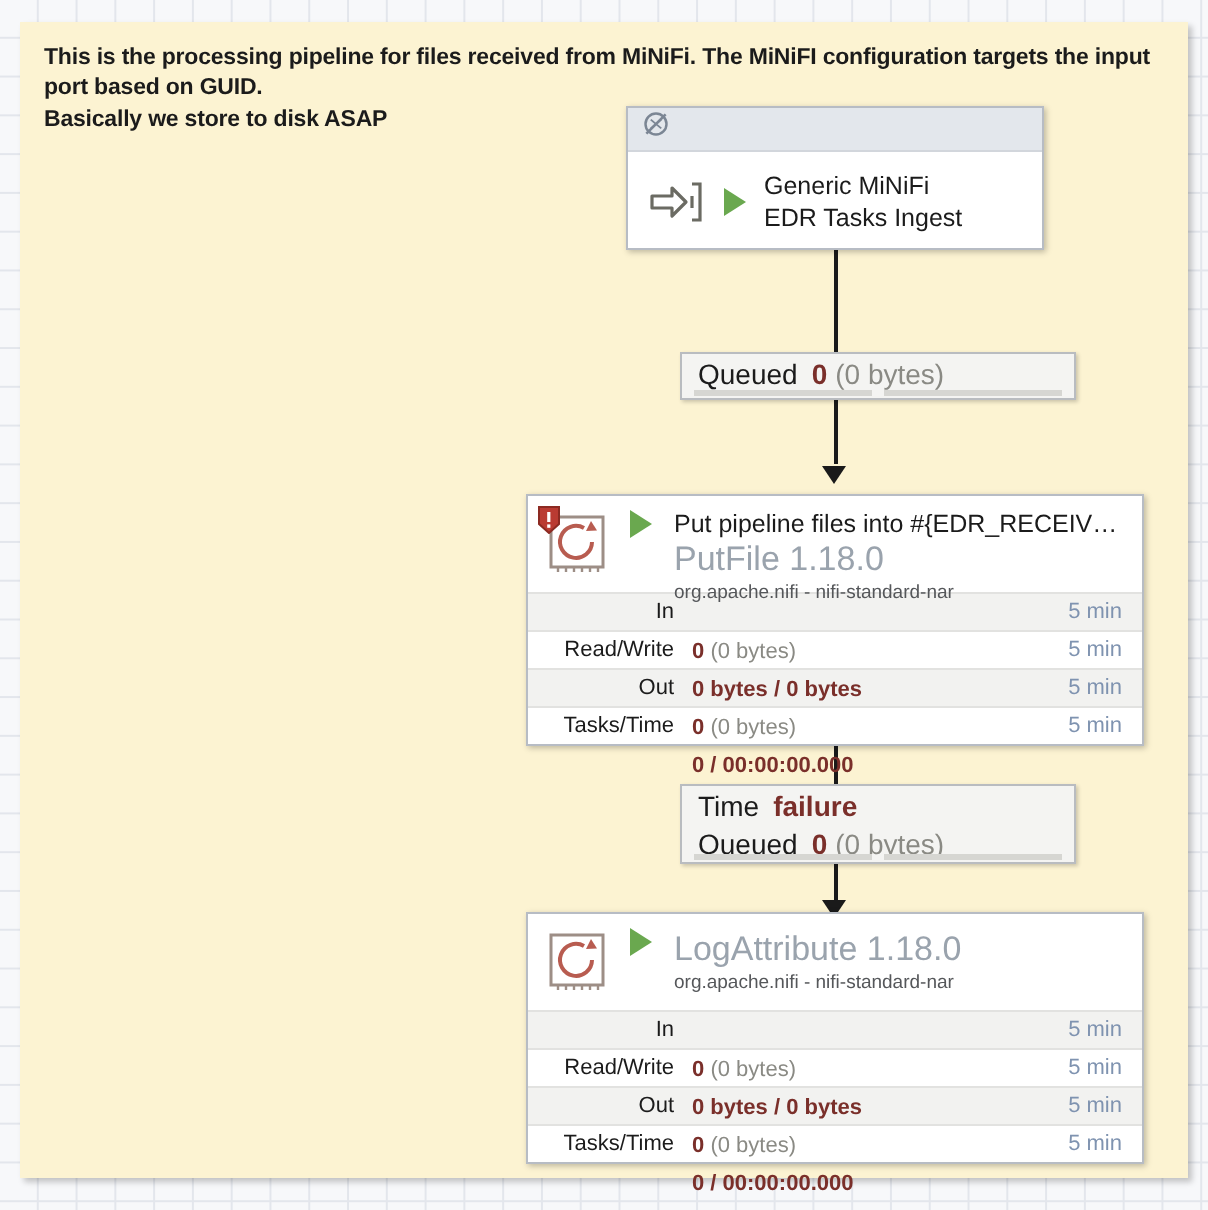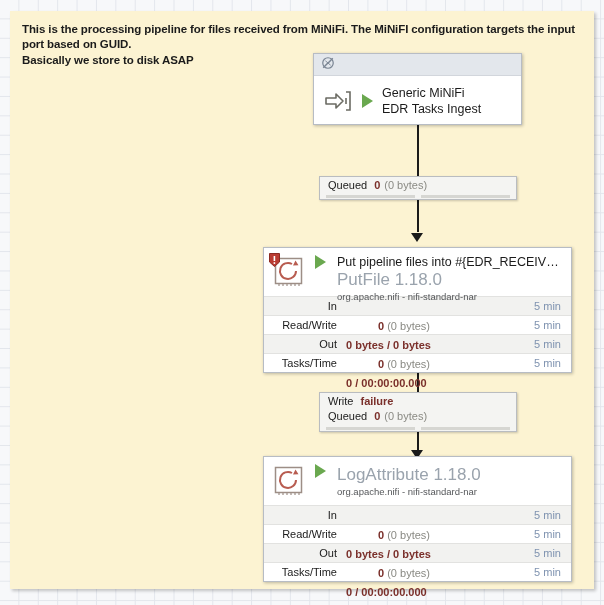--- a/index.html
+++ b/index.html
@@ -94,22 +94,23 @@
     white-space: pre-line;
   }
 
   
   .conn-label {
     position: absolute;
     background: #f4f4f2;
     border: 1px solid #b9bcc0;
     box-shadow: 1px 1px 2px rgba(0,0,0,0.2);
     box-sizing: border-box;
-    font-size: 11px;
-    color: #1b1b1b;
+    font-size: 14px;
+    color: #1b1b1b;
+    margin-left: 21px;
   }
   .conn-row {
     display: flex;
     align-items: baseline;
     padding: 2px 0 1px 8px;
     white-space: nowrap;
   }
   .conn-key { font-weight: normal; color: #1b1b1b; }
   .conn-val-strong { font-weight: bold; color: #7a2f2a; margin-left: 7px; }
   .conn-val-muted { color: #8a8a84; margin-left: 4px; }
@@ -164,21 +165,21 @@
     line-height: 1.3;
   }
   .stat-row {
     display: flex;
     align-items: center;
     font-size: 11px;
     border-top: 1px solid #e2e2e0;
     padding: 1px 0;
     height: 16px;
   }
-  .stat-row.alt { background: #f2f2f0; gap: 32px; }
+  .stat-row.alt { background: #f2f2f0; }
   .stat-label {
     width: 82px;
     text-align: right;
     padding-right: 9px;
     color: #1b1b1b;
     box-sizing: border-box;
   }
   .stat-value { font-weight: bold; color: #7a2f2a; flex: 1; margin-top: 40px; }
   .stat-value .muted { font-weight: normal; color: #8a8a84; }
   .stat-time { color: #7f93b0; padding-right: 10px; }
@@ -298,21 +299,21 @@
       <span class="stat-value">
         <span>0 / 00:00:00.000</span>
         <span class="muted"></span>
       </span>
       <span class="stat-time">5 min</span>
     </div>
   </div>
 
   <div class="conn-label" style="left:319px; top:392px; width:198px; height:40px;">
     <div class="conn-row">
-      <span class="conn-key">Write</span>
+      <span class="conn-key">Time</span>
       <span class="conn-val-strong">failure</span>
     </div>
     <div class="conn-row">
       <span class="conn-key">Queued</span>
       <span class="conn-val-strong">0</span>
       <span class="conn-val-muted">(0 bytes)</span>
     </div>
     <span class="conn-bars">
         <i></i>
         <i></i>

